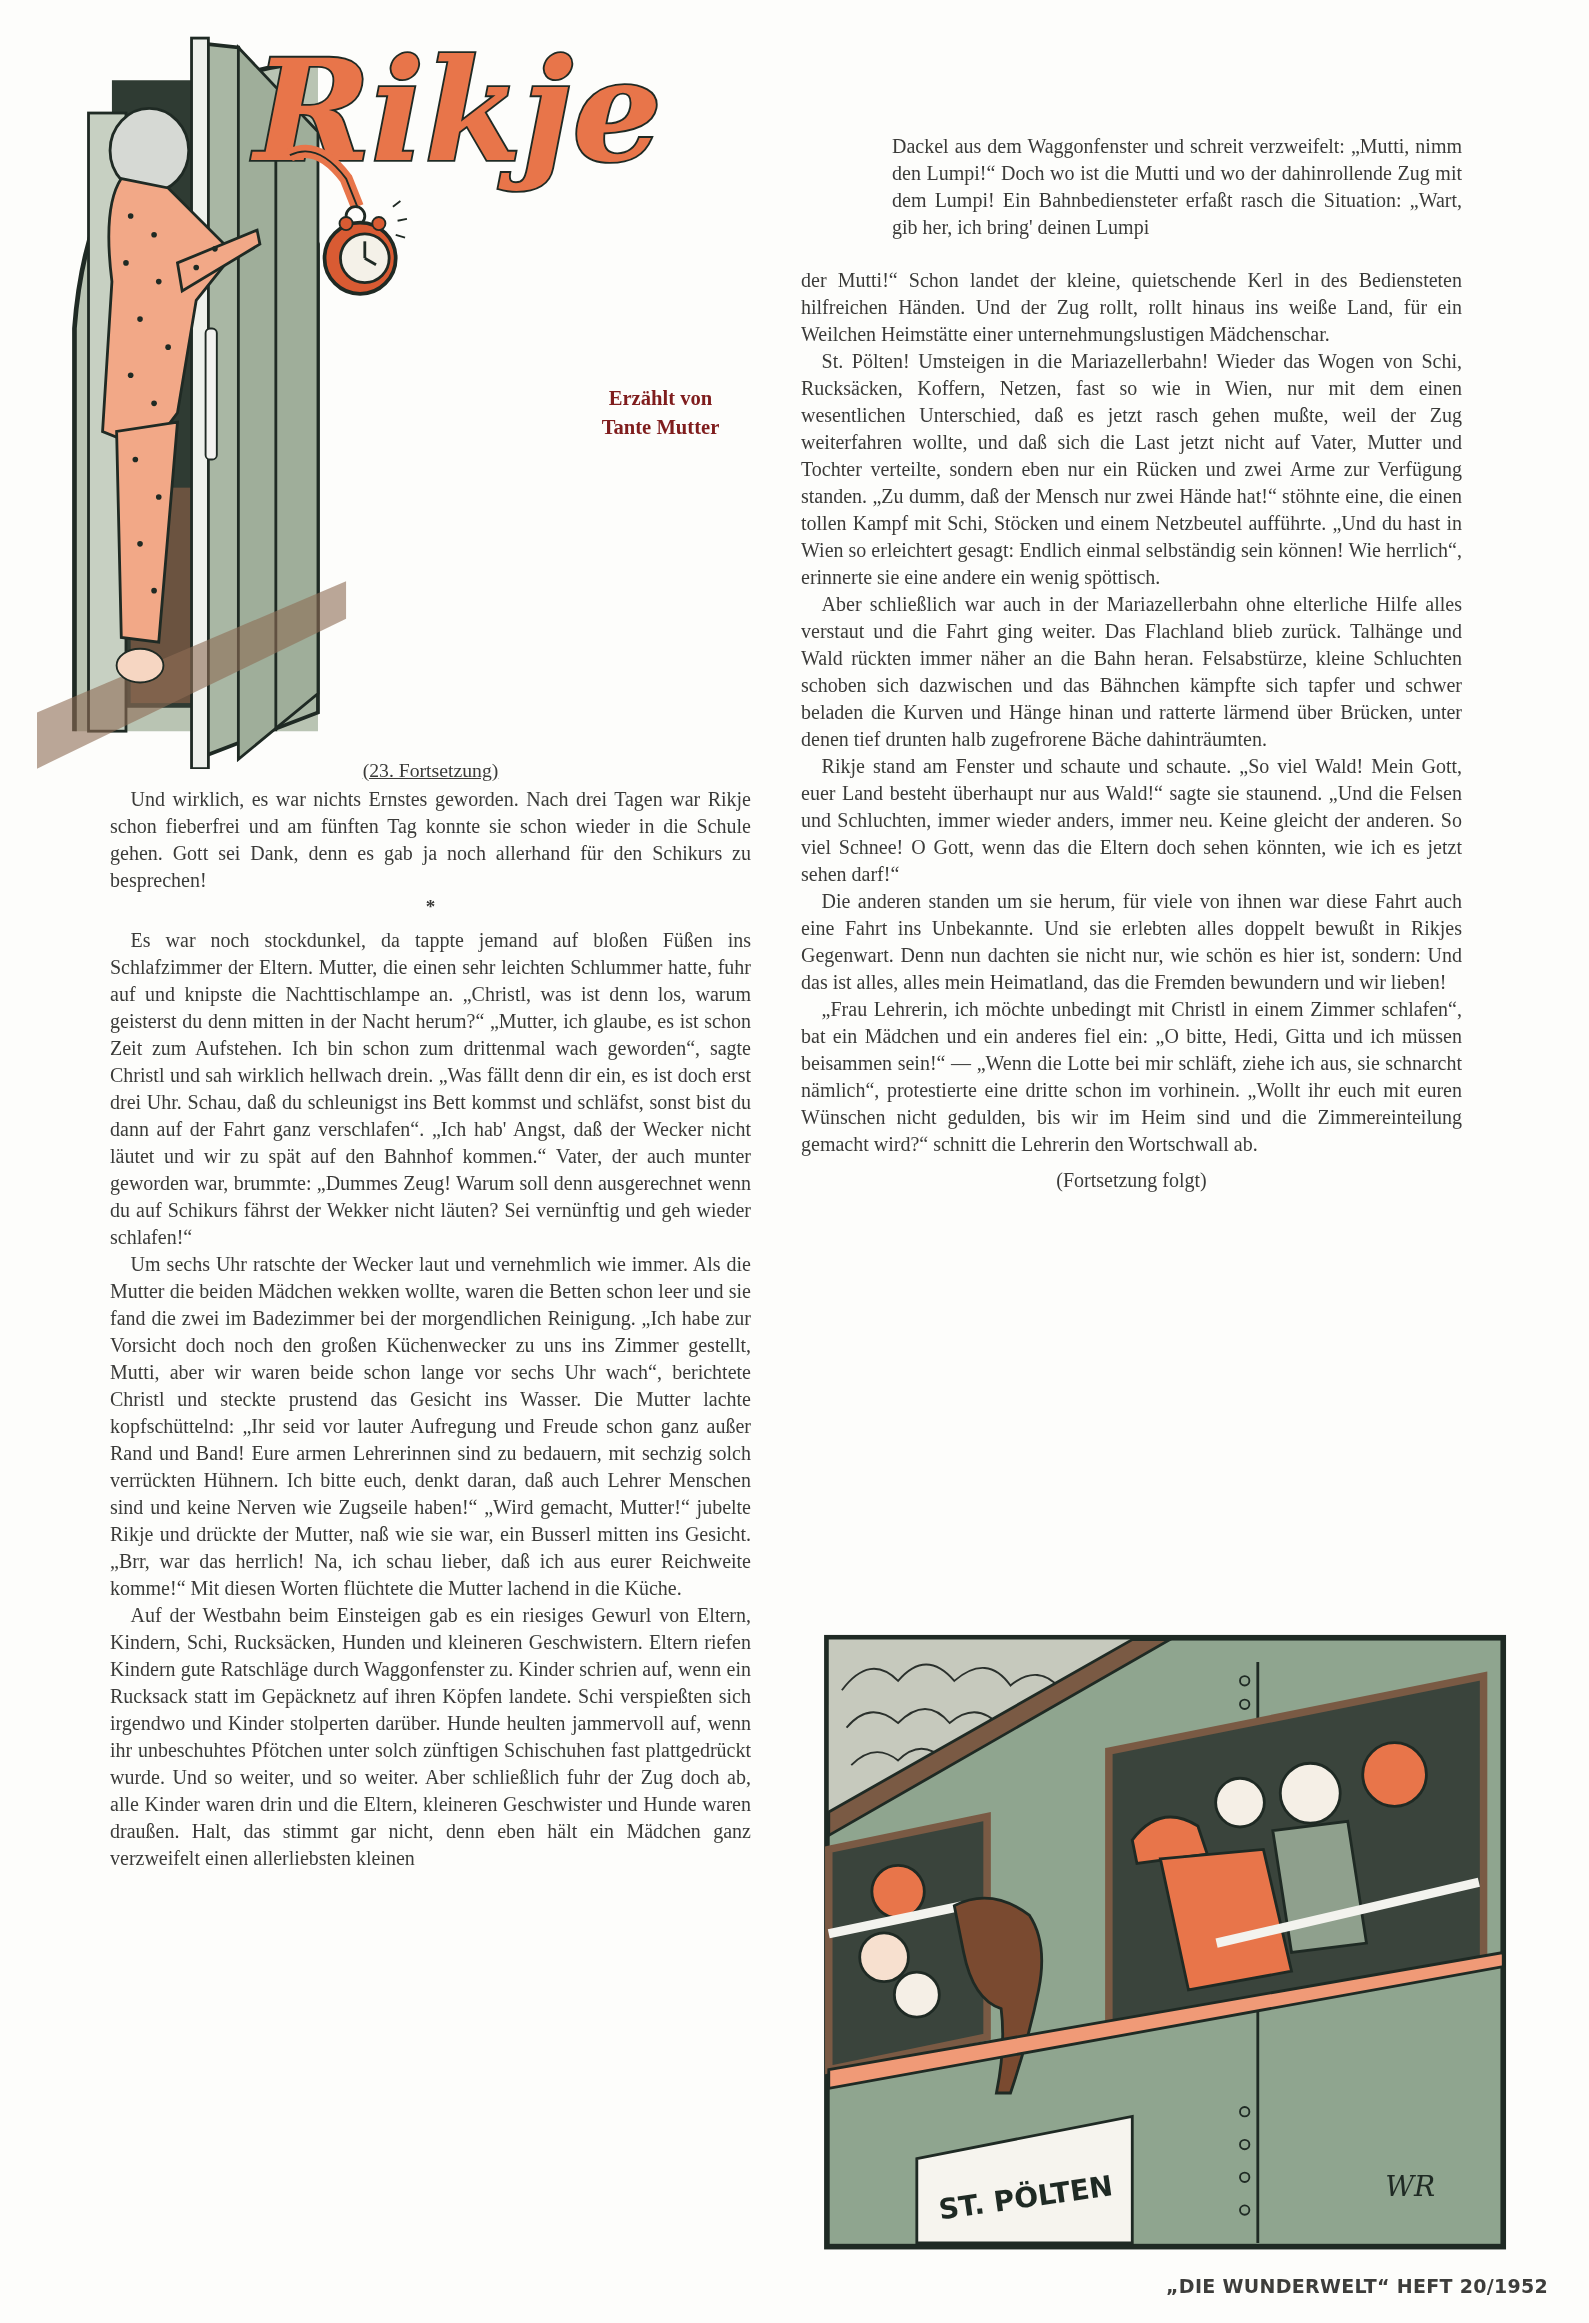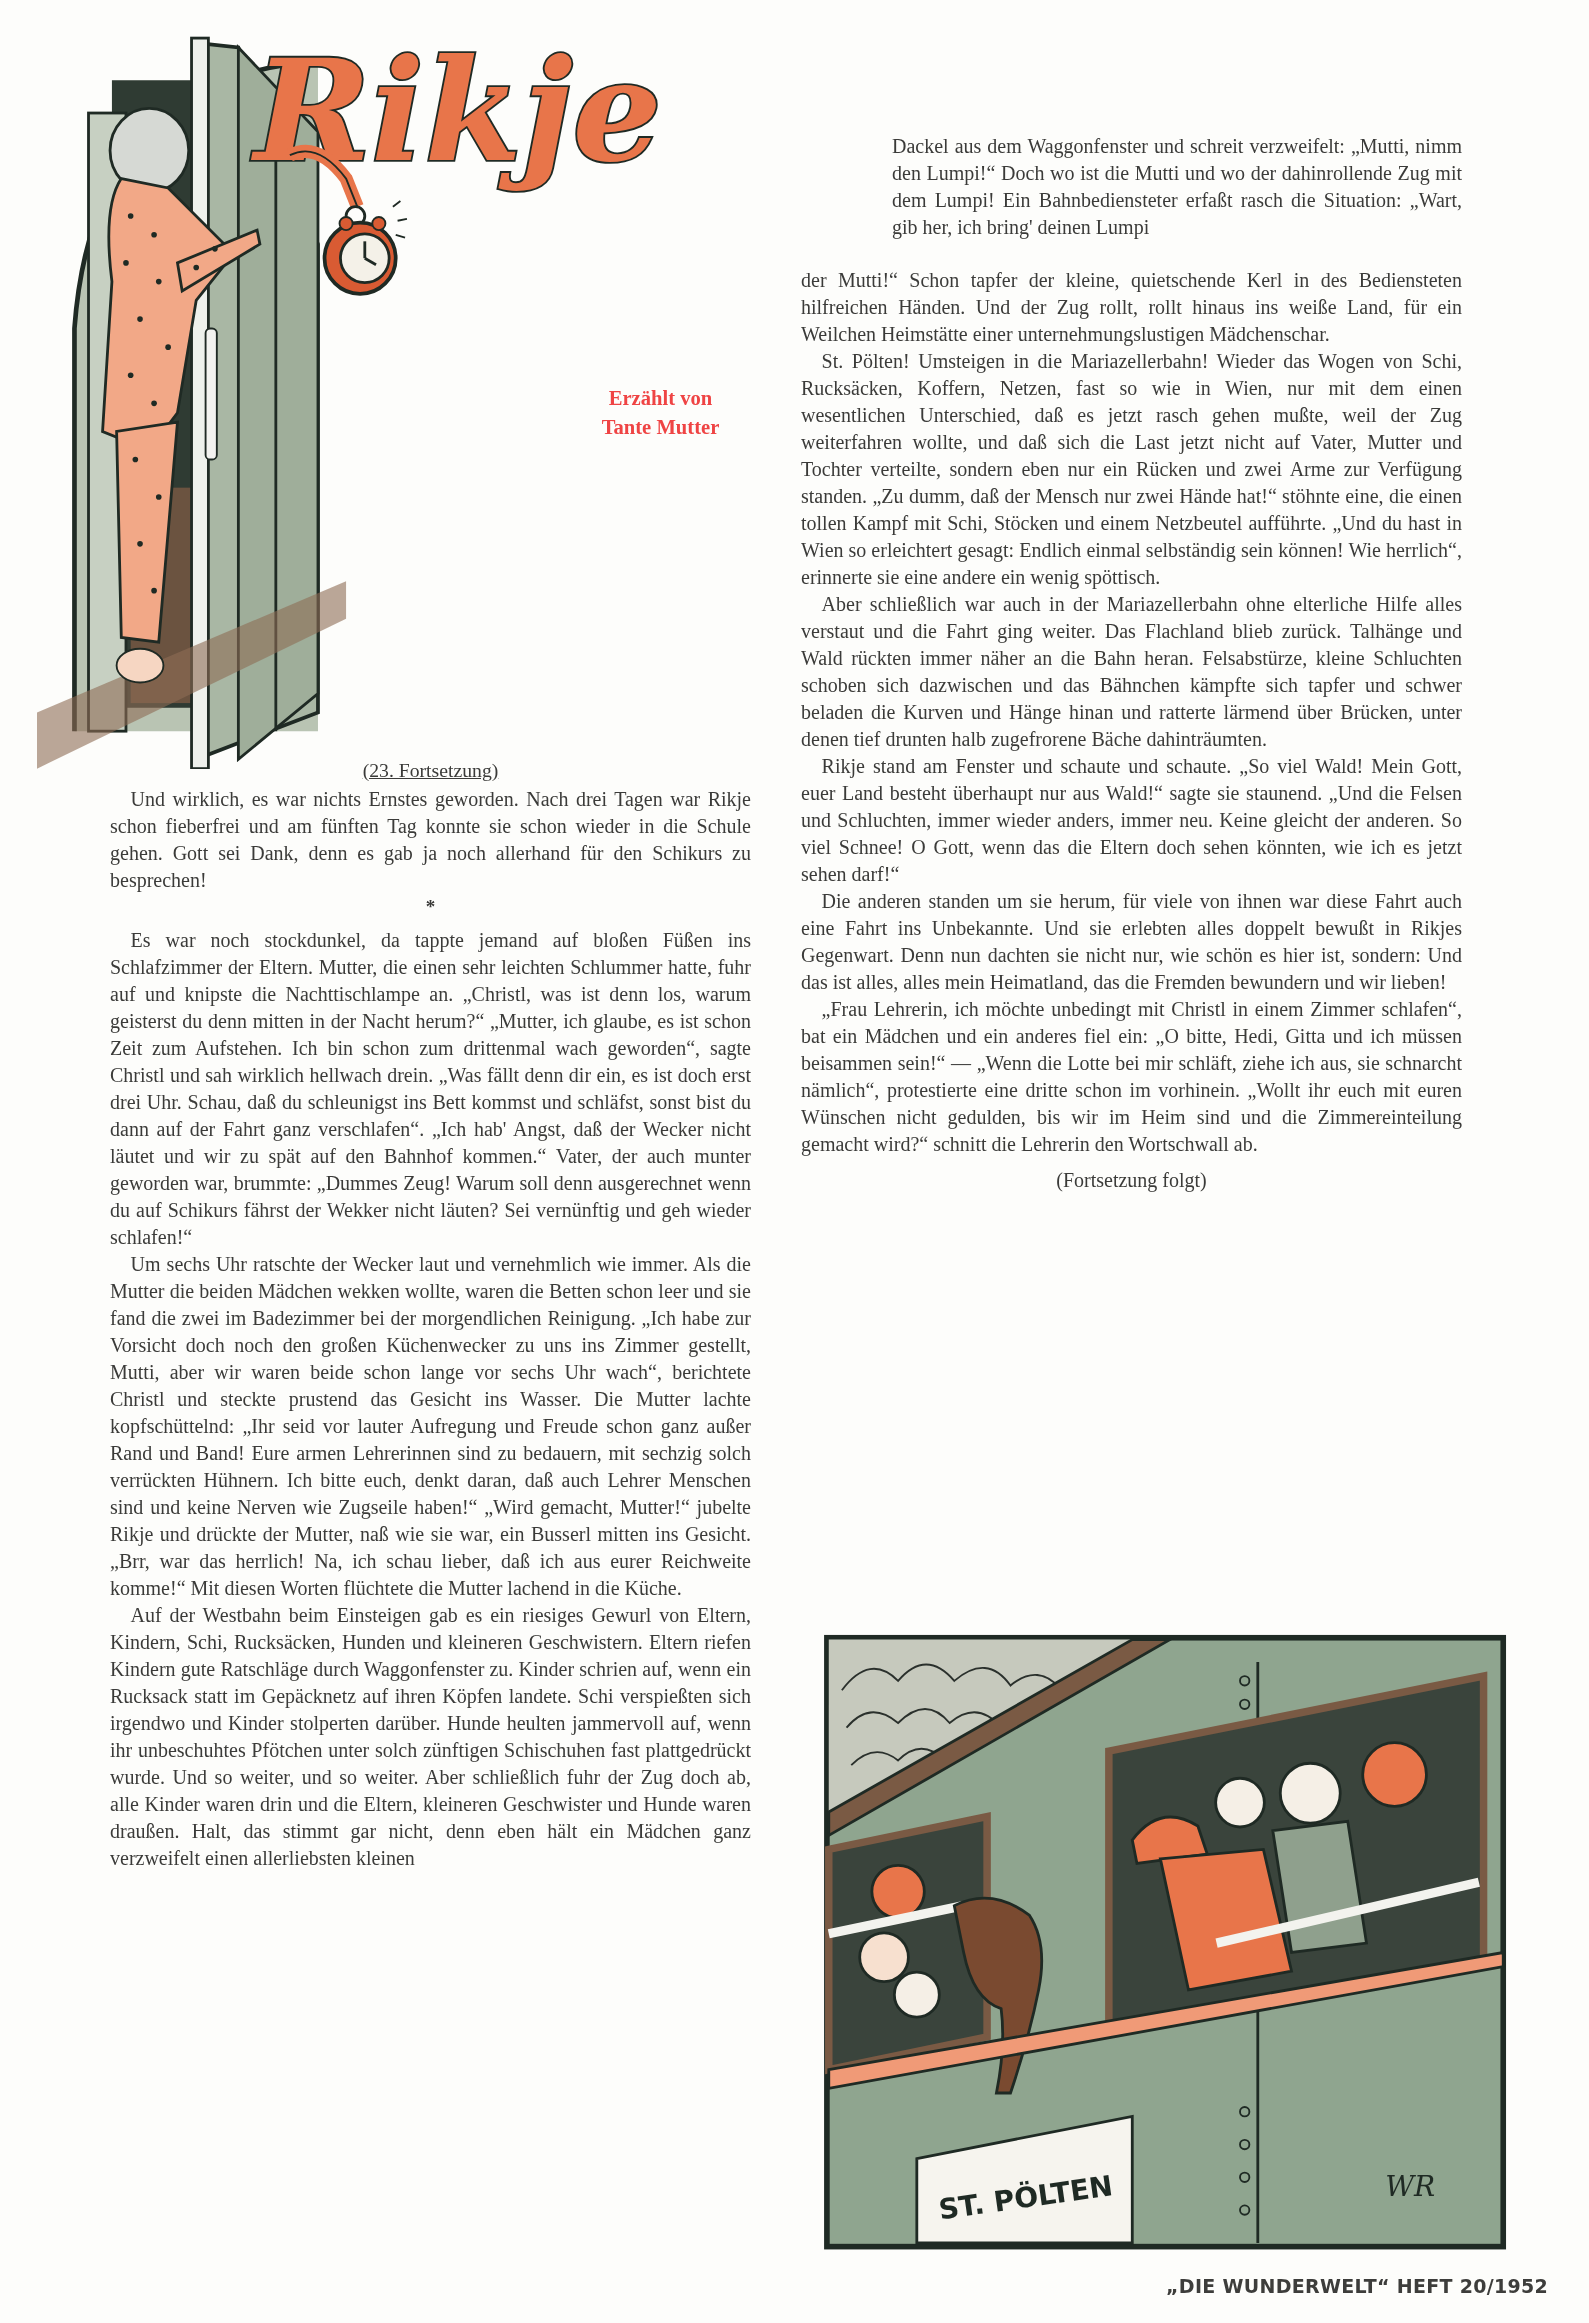--- a/index.html
+++ b/index.html
@@ -13,21 +13,21 @@
 
   
   .hero {
     position: absolute; left: 37px; top: 19px; width: 768px; height: 750px; text-decoration: underline;
   }
   .hero svg { width: 100%; height: 100%; display: block; }
 
   .byline {
     position: absolute; left: 562px; top: 384px; width: 197px;
     font-family: "Liberation Serif", serif; font-weight: bold;
-    font-size: 20.6px; line-height: 29px; color: #ef4444; text-align: center;
+    font-size: 20.6px; line-height: 29px; color: #7f1d1d; text-align: center;
   }
 
   
   .col {
     position: absolute;
     font-family: "Liberation Serif", serif;
     font-size: 20px; line-height: 27px; color: #3b3b39;
     text-align: justify; hyphens: manual;
   }
   .col p { margin: 0; text-indent: 20.6px; }
@@ -142,21 +142,21 @@
     <p class="sep-star">*</p>
     <p>Es war noch stockdunkel, da tappte jemand auf bloßen Füßen ins Schlafzimmer der Eltern. Mutter, die einen sehr leichten Schlummer hatte, fuhr auf und knipste die Nachttischlampe an. „Christl, was ist denn los, warum geisterst du denn mitten in der Nacht herum?“ „Mutter, ich glaube, es ist schon Zeit zum Aufstehen. Ich bin schon zum drittenmal wach geworden“, sagte Christl und sah wirklich hellwach drein. „Was fällt denn dir ein, es ist doch erst drei Uhr. Schau, daß du schleunigst ins Bett kommst und schläfst, sonst bist du dann auf der Fahrt ganz verschlafen“. „Ich hab' Angst, daß der Wecker nicht läutet und wir zu spät auf den Bahnhof kommen.“ Vater, der auch munter geworden war, brummte: „Dummes Zeug! Warum soll denn ausgerechnet wenn du auf Schikurs fährst der Wekker nicht läuten? Sei vernünftig und geh wieder schlafen!“</p>
     <p>Um sechs Uhr ratschte der Wecker laut und vernehmlich wie immer. Als die Mutter die beiden Mädchen wekken wollte, waren die Betten schon leer und sie fand die zwei im Badezimmer bei der morgendlichen Reinigung. „Ich habe zur Vorsicht doch noch den großen Küchenwecker zu uns ins Zimmer gestellt, Mutti, aber wir waren beide schon lange vor sechs Uhr wach“, berichtete Christl und steckte prustend das Gesicht ins Wasser. Die Mutter lachte kopfschüttelnd: „Ihr seid vor lauter Aufregung und Freude schon ganz außer Rand und Band! Eure armen Lehrerinnen sind zu bedauern, mit sechzig solch verrückten Hühnern. Ich bitte euch, denkt daran, daß auch Lehrer Menschen sind und keine Nerven wie Zugseile haben!“ „Wird gemacht, Mutter!“ jubelte Rikje und drückte der Mutter, naß wie sie war, ein Busserl mitten ins Gesicht. „Brr, war das herrlich! Na, ich schau lieber, daß ich aus eurer Reichweite komme!“ Mit diesen Worten flüchtete die Mutter lachend in die Küche.</p>
     <p>Auf der Westbahn beim Einsteigen gab es ein riesiges Gewurl von Eltern, Kindern, Schi, Rucksäcken, Hunden und kleineren Geschwistern. Eltern riefen Kindern gute Ratschläge durch Waggonfenster zu. Kinder schrien auf, wenn ein Rucksack statt im Gepäcknetz auf ihren Köpfen landete. Schi verspießten sich irgendwo und Kinder stolperten darüber. Hunde heulten jammervoll auf, wenn ihr unbeschuhtes Pfötchen unter solch zünftigen Schischuhen fast plattgedrückt wurde. Und so weiter, und so weiter. Aber schließlich fuhr der Zug doch ab, alle Kinder waren drin und die Eltern, kleineren Geschwister und Hunde waren draußen. Halt, das stimmt gar nicht, denn eben hält ein Mädchen ganz verzweifelt einen allerliebsten kleinen</p>
   </div>
 
   <div class="col right-col-top">
     <p class="noindent">Dackel aus dem Waggonfenster und schreit verzweifelt: „Mutti, nimm den Lumpi!“ Doch wo ist die Mutti und wo der dahinrollende Zug mit dem Lumpi! Ein Bahnbediensteter erfaßt rasch die Situation: „Wart, gib her, ich bring' deinen Lumpi</p>
   </div>
   <div class="col right-col">
-    <p>der Mutti!“ Schon tapfer der kleine, quietschende Kerl in des Bediensteten hilfreichen Händen. Und der Zug rollt, rollt hinaus ins weiße Land, für ein Weilchen Heimstätte einer unternehmungslustigen Mädchenschar.</p>
+    <p>der Mutti!“ Schon landet der kleine, quietschende Kerl in des Bediensteten hilfreichen Händen. Und der Zug rollt, rollt hinaus ins weiße Land, für ein Weilchen Heimstätte einer unternehmungslustigen Mädchenschar.</p>
     <p>St. Pölten! Umsteigen in die Mariazellerbahn! Wieder das Wogen von Schi, Rucksäcken, Koffern, Netzen, fast so wie in Wien, nur mit dem einen wesentlichen Unterschied, daß es jetzt rasch gehen mußte, weil der Zug weiterfahren wollte, und daß sich die Last jetzt nicht auf Vater, Mutter und Tochter verteilte, sondern eben nur ein Rücken und zwei Arme zur Verfügung standen. „Zu dumm, daß der Mensch nur zwei Hände hat!“ stöhnte eine, die einen tollen Kampf mit Schi, Stöcken und einem Netzbeutel aufführte. „Und du hast in Wien so erleichtert gesagt: Endlich einmal selbständig sein können! Wie herrlich“, erinnerte sie eine andere ein wenig spöttisch.</p>
     <p>Aber schließlich war auch in der Mariazellerbahn ohne elterliche Hilfe alles verstaut und die Fahrt ging weiter. Das Flachland blieb zurück. Talhänge und Wald rückten immer näher an die Bahn heran. Felsabstürze, kleine Schluchten schoben sich dazwischen und das Bähnchen kämpfte sich tapfer und schwer beladen die Kurven und Hänge hinan und ratterte lärmend über Brücken, unter denen tief drunten halb zugefrorene Bäche dahinträumten.</p>
     <p>Rikje stand am Fenster und schaute und schaute. „So viel Wald! Mein Gott, euer Land besteht überhaupt nur aus Wald!“ sagte sie staunend. „Und die Felsen und Schluchten, immer wieder anders, immer neu. Keine gleicht der anderen. So viel Schnee! O Gott, wenn das die Eltern doch sehen könnten, wie ich es jetzt sehen darf!“</p>
     <p>Die anderen standen um sie herum, für viele von ihnen war diese Fahrt auch eine Fahrt ins Unbekannte. Und sie erlebten alles doppelt bewußt in Rikjes Gegenwart. Denn nun dachten sie nicht nur, wie schön es hier ist, sondern: Und das ist alles, alles mein Heimatland, das die Fremden bewundern und wir lieben!</p>
     <p>„Frau Lehrerin, ich möchte unbedingt mit Christl in einem Zimmer schlafen“, bat ein Mädchen und ein anderes fiel ein: „O bitte, Hedi, Gitta und ich müssen beisammen sein!“ — „Wenn die Lotte bei mir schläft, ziehe ich aus, sie schnarcht nämlich“, protestierte eine dritte schon im vorhinein. „Wollt ihr euch mit euren Wünschen nicht gedulden, bis wir im Heim sind und die Zimmereinteilung gemacht wird?“ schnitt die Lehrerin den Wortschwall ab.</p>
     <p class="cont-follow">(Fortsetzung folgt)</p>
   </div>
 
   <div class="train">
     <svg viewBox="0 0 732 664" xmlns="http://www.w3.org/2000/svg">

